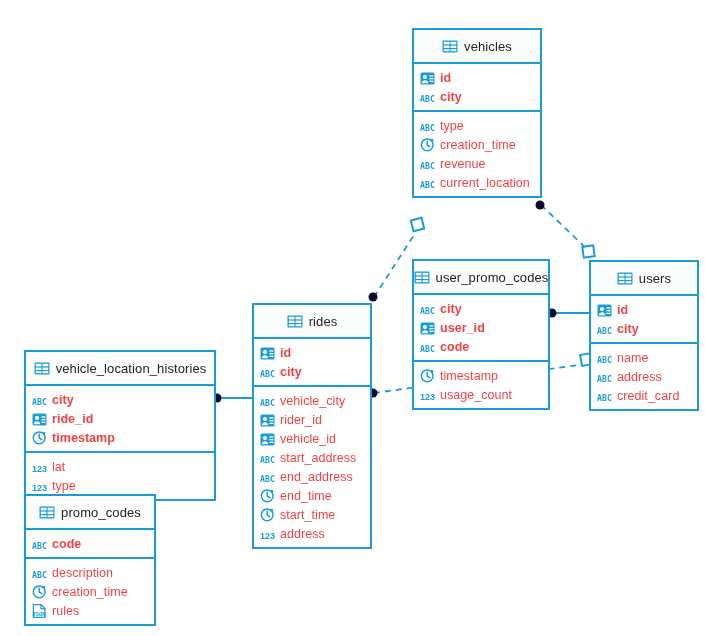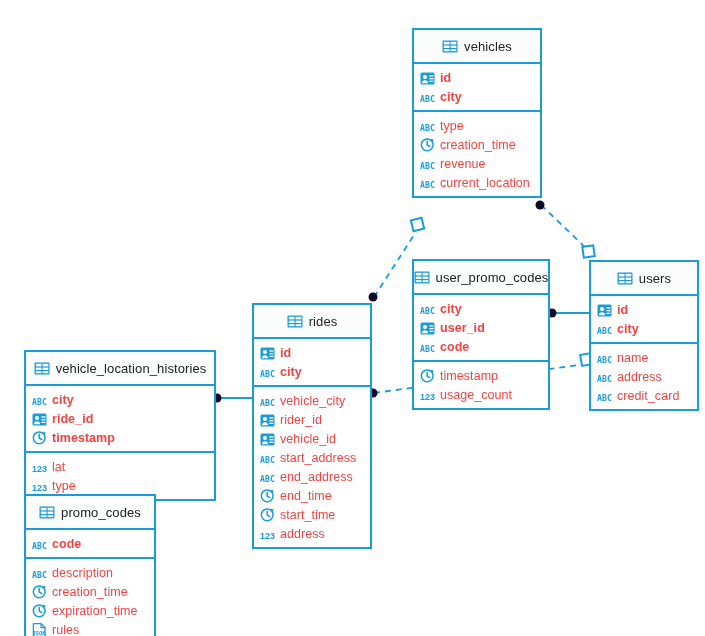--- a/index.html
+++ b/index.html
@@ -560,30 +560,20 @@
             <svg width="15" height="15" viewBox="0 0 15 15">
               <circle cx="7.2" cy="7.8" r="5.9" fill="#ffffff" stroke="#1a9cd8" stroke-width="1.5"></circle>
               <path d="M7.2 4.2v3.8l2.6 1.7" stroke="#1a9cd8" stroke-width="1.5" fill="none" stroke-linecap="round"></path>
               <path d="M10.6 1.4l3 1.1-1.1 2.6z" fill="#1a9cd8"></path>
             </svg>
           </span>
           <span class="field-label">creation_time</span>
         </div>
         <div class="field">
           <span class="ficon">
-            <svg width="15" height="15" viewBox="0 0 15 15">
-              <circle cx="7.2" cy="7.8" r="5.9" fill="#ffffff" stroke="#1a9cd8" stroke-width="1.5"></circle>
-              <path d="M7.2 4.2v3.8l2.6 1.7" stroke="#1a9cd8" stroke-width="1.5" fill="none" stroke-linecap="round"></path>
-              <path d="M10.6 1.4l3 1.1-1.1 2.6z" fill="#1a9cd8"></path>
-            </svg>
-          </span>
-          <span class="field-label">expiration_time</span>
-        </div>
-        <div class="field">
-          <span class="ficon">
             <svg width="15" height="14" viewBox="0 0 15 14">
               <path d="M1.4 0.6h7.6l4 3.9v8.9H1.4z" fill="#ffffff" stroke="#1a9cd8" stroke-width="1.3"></path>
               <path d="M9 0.8v3.8h3.8" fill="none" stroke="#1a9cd8" stroke-width="1.2"></path>
               <text x="7" y="12" text-anchor="middle" font-family="DejaVu Sans Mono, monospace" font-size="5.4" font-weight="bold" fill="#1a9cd8">JSON</text>
             </svg>
           </span>
           <span class="field-label">rules</span>
         </div>
       </div>
     </div>

